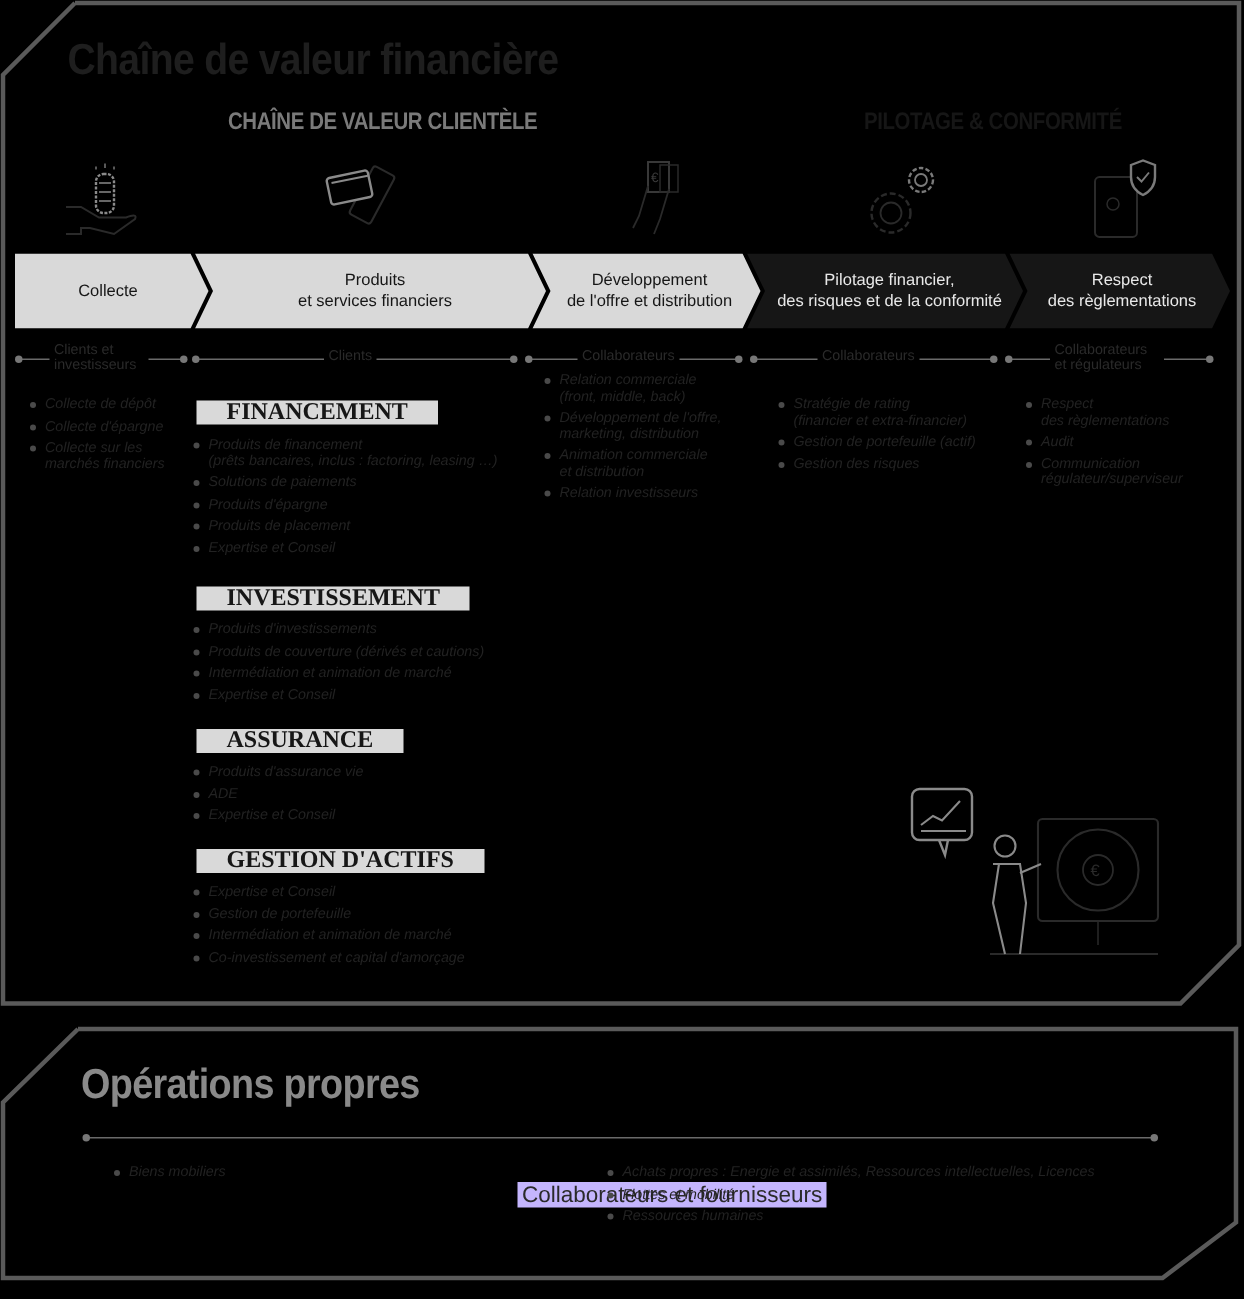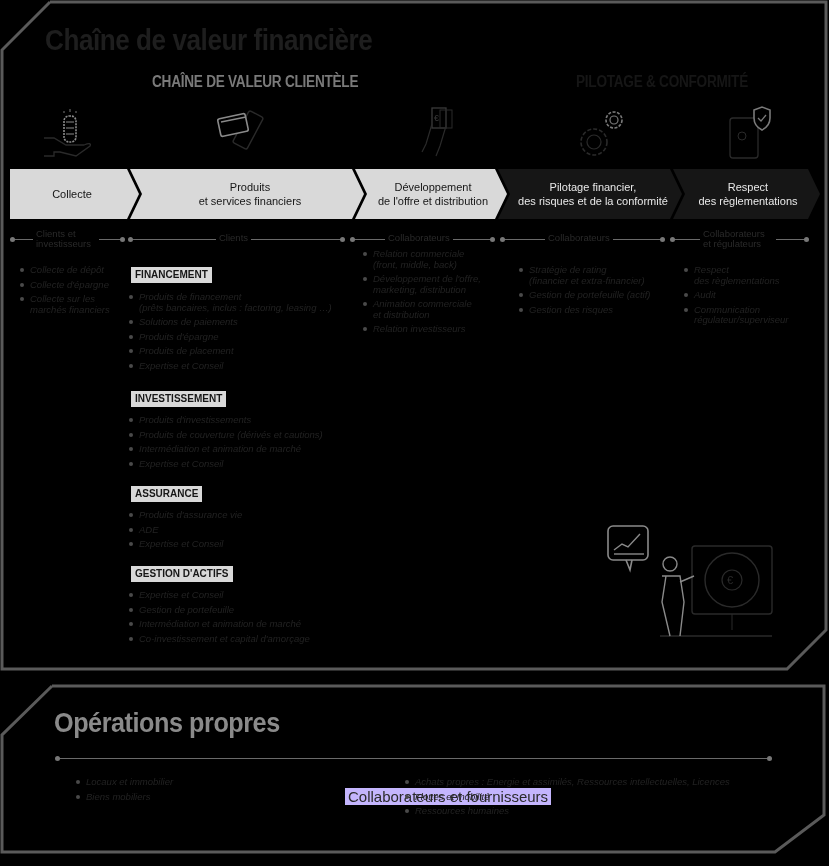--- a/index.html
+++ b/index.html
@@ -18,22 +18,22 @@
           text-align:center; font-size:11px; line-height:14px; white-space:pre-line; }
   .chev.light { color:#161616; }
   .chev.dark { color:#e8e8e8; }
   .stake { position:absolute; top:229px; height:22px; }
   .stake .line { position:absolute; top:10px; height:1px; background:#6a6a6a; }
   .stake .dot { position:absolute; top:8px; width:5px; height:5px; border-radius:50%; background:#777; }
   .stake .lbl { position:absolute; top:0; font-size:9.5px; line-height:10px; color:#2a2a2a; text-align:left; white-space:pre-line; background:#000; padding:0 3px; }
   ul.list { position:absolute; margin:0; padding:0; list-style:none; font-size:9.5px; line-height:10.5px; color:#222;font-style:italic; }
   ul.list li { position:relative; padding-left:10px; margin-bottom:4px; white-space:pre-line; }
   ul.list li::before { content:""; position:absolute; left:0; top:3px; width:4px; height:4px; border-radius:50%; background:#4a4a4a; }
-  .cat { position:absolute; background:#d9d9d9; color:#161616; font-weight:bold; font-size:10px;
-         padding:2px 4px; line-height:12px; }
+  .cat { position:absolute; background:#d9d9d9; color:#161616; font-weight:bold; font-size:16px;
+         padding:2px 20px; line-height:12px;font-family:Liberation Serif, serif; }
   .op-title { left:54px; top:707px; font-size:28px; font-weight:bold; color:#8a8a8a; letter-spacing:-0.5px;
               transform:scaleX(0.9); transform-origin:left; white-space:nowrap; }
   .op-line { position:absolute; top:758px; height:1px; background:#6a6a6a; }
   .op-lbl { position:absolute; top:788px; left:345px; font-size:15px; color:#2a2a2a; background:#c4b5fd; padding:0 3px; }
 </style>
 </head>
 <body>
 
 <svg class="frame" width="829" height="866">
   <polyline points="50,2 826,2 826,630 787,669 2,669 2,50 50,2" fill="none" stroke="#5a5a5a" stroke-width="3"></polyline>
@@ -211,20 +211,19 @@
   <path d="M80 62 L94 56" fill="none" stroke="#8a8a8a" stroke-width="1.4"></path>
 </svg>
 
 <div class="abs op-title">Opérations propres</div>
 <div class="op-line" style="left:56px;width:716px"></div>
 <div class="abs" style="left:55px;top:756px;width:5px;height:5px;border-radius:50%;background:#777"></div>
 <div class="abs" style="left:767px;top:756px;width:5px;height:5px;border-radius:50%;background:#777"></div>
 <div class="op-lbl">Collaborateurs et fournisseurs</div>
 
 <ul class="list" style="left:76px;top:777px;width:320px">
-  <li>Locaux et immobilier</li>
   <li>Biens mobiliers</li>
 </ul>
 <ul class="list" style="left:405px;top:777px;width:400px">
   <li>Achats propres : Energie et assimilés, Ressources intellectuelles, Licences</li>
   <li>Flottes et mobilité</li>
   <li>Ressources humaines</li>
 </ul>
 
 </body></html>

